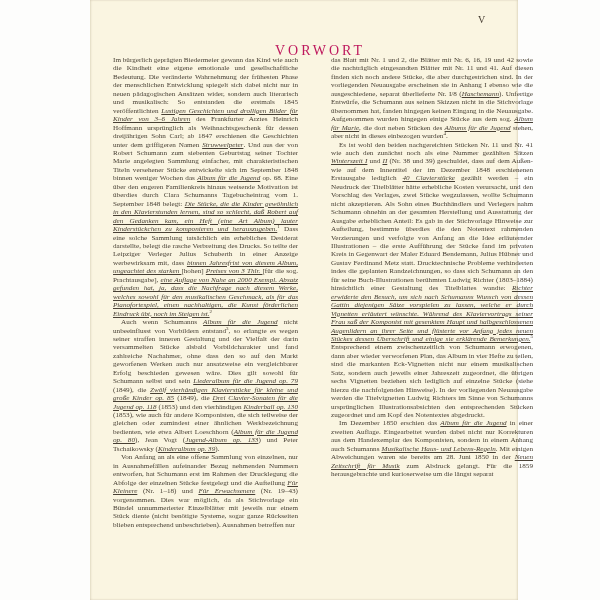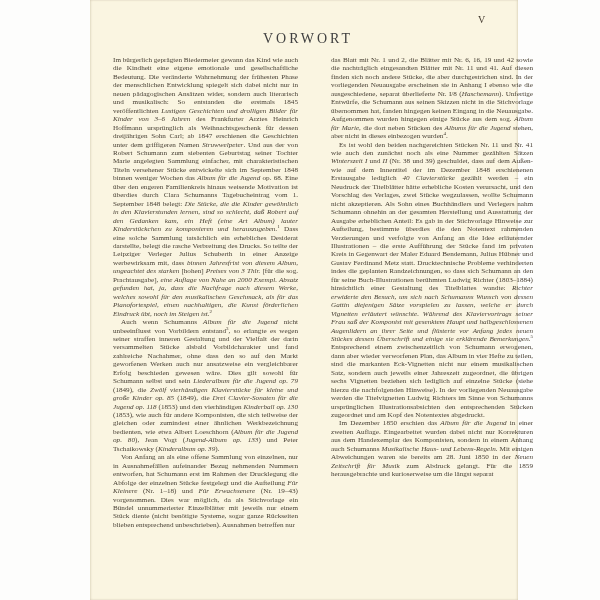--- a/index.html
+++ b/index.html
@@ -34,26 +34,26 @@
     left: 388px;
     font-size: 10px;
     letter-spacing: 0.5px;
     color: #453c31;
   }
   .title {
     position: absolute;
     top: 27px;
     left: 0;
     width: 100%;
-    margin: 4px;
+    margin: 16px;
     text-align: center;
     font-size: 14px;
     font-weight: normal;
     letter-spacing: 3px;
-    color: #404040;
+    color: #be185d;
   }
   .cols {
     position: absolute;
     top: 56px;
     left: 23px;
   }
   .col {
     position: absolute;
     top: 0;
     font-size: 7.15px;
@@ -61,21 +61,21 @@
     text-align: justify;
     color: #48403501;
     color: #484035;
     hyphens: auto;
     -webkit-hyphens: auto;
   }
   .col.left  { left: 0;    width: 185px; }
   .col.right { left: 218px; width: 202px; }
   .col p { margin: 0; }
   .col p.indent { text-indent: 8px; }
-  .it { font-style: italic; }
+  .it { font-style: italic; text-decoration: underline; }
   sup { font-size: 5px; line-height: 0; }
 </style>
 </head>
 <body>
 
 <div class="scan-margin left"></div>
 <div class="scan-margin right"></div>
 
 <div class="page">
   <div class="pageno">V</div>

